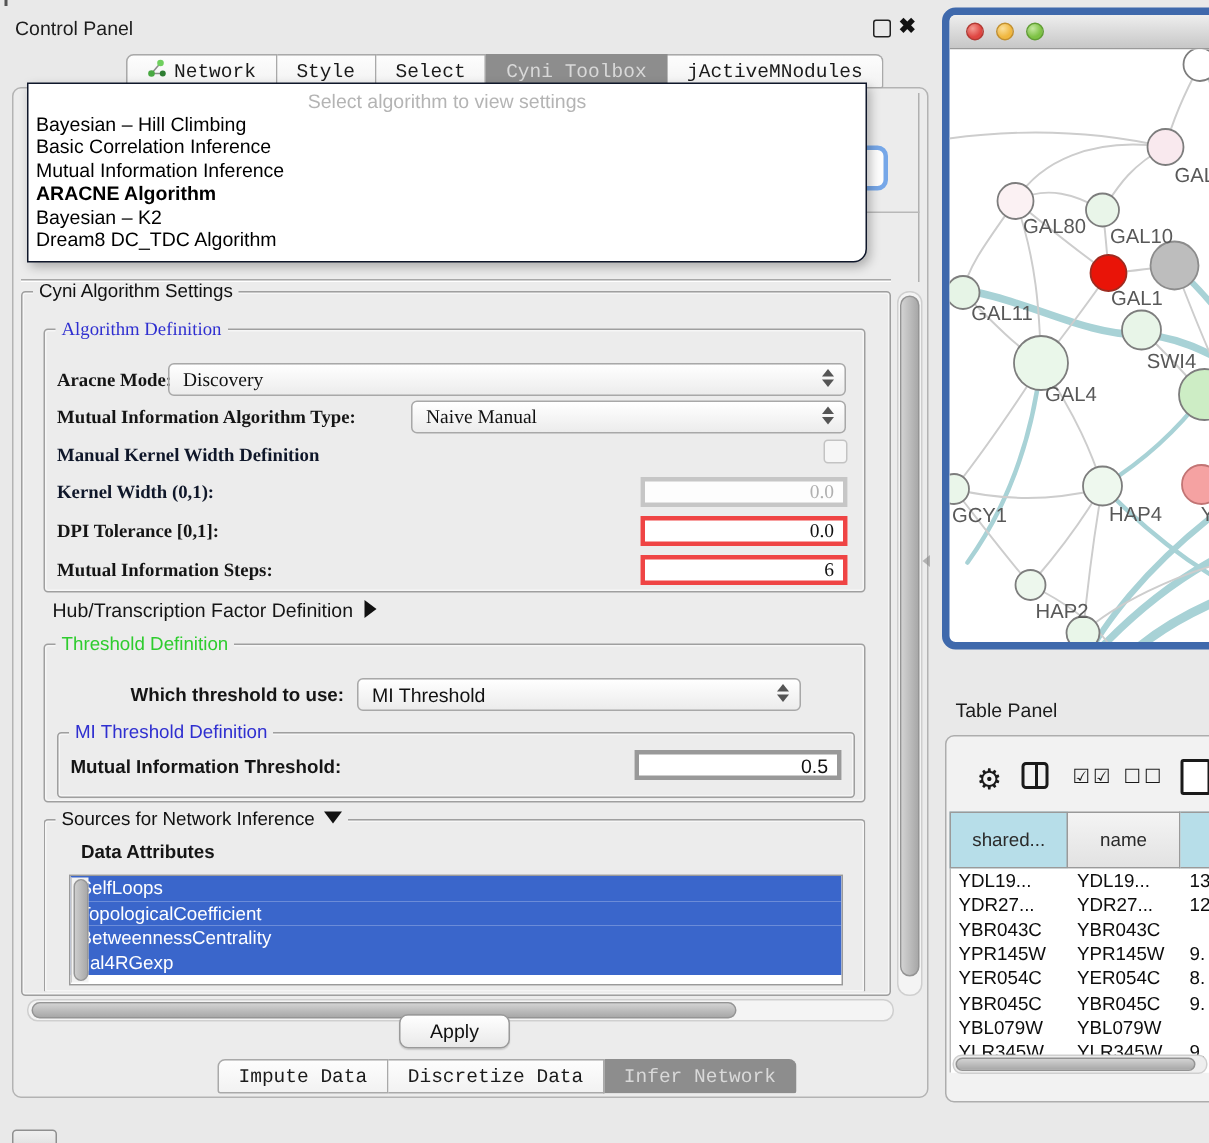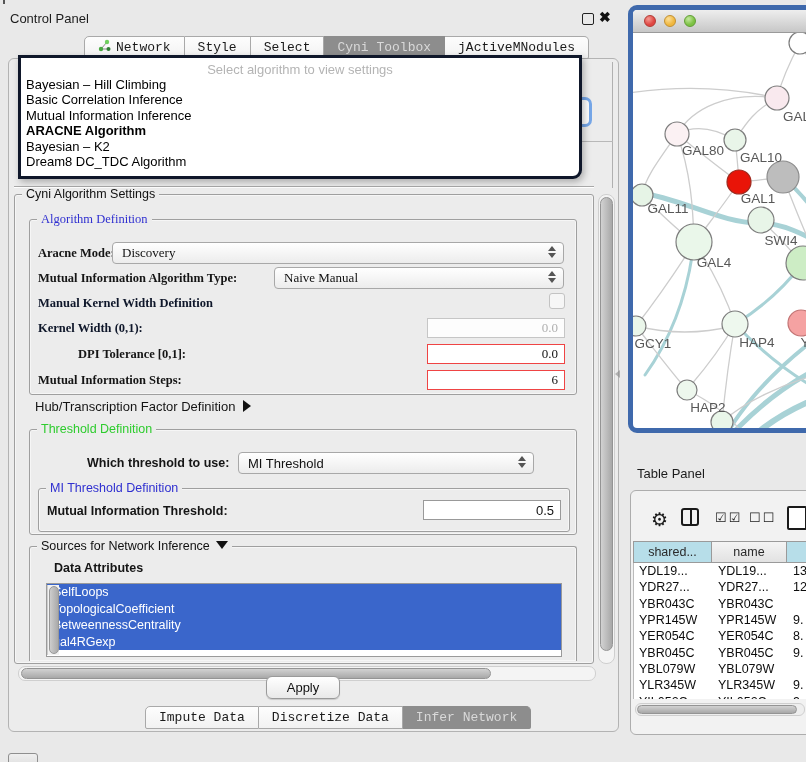--- a/index.html
+++ b/index.html
@@ -26,21 +26,21 @@
            border:1px solid #b3b3b3;border-radius:6px;}
 
   
   .frag-vline{left:612px;top:62px;width:1px;height:126px;background:#b0b0b0;z-index:1;}
   .frag-hline{left:576px;top:141px;width:37px;height:1px;background:#b8b8b8;z-index:1;}
   .frag-combo{left:566px;top:97px;width:20px;height:24px;border:3px solid #76a7e8;border-radius:7px;
               background:#fdfdfd;z-index:1;}
   .frag-etch{left:14px;top:186px;width:580px;height:1px;background:#a8a8a8;box-shadow:0 1px 0 #fff;z-index:1;}
 
   
-  .popup{left:18px;top:55px;width:558px;height:118px;background:#fff;border:3px solid #0f172a;
+  .popup{left:18px;top:55px;width:558px;height:118px;background:#fff;border:1px solid #0f172a;
          border-radius:0 0 9px 0;box-shadow:2px 3px 7px rgba(0,0,0,.28);z-index:50;overflow:hidden;}
   .popup-prompt{margin-top:4px;text-align:center;font-size:13px;color:#b4b4b4;}
   .algo-item{font-size:13px;line-height:15.4px;padding-left:5px;color:#000;}
   .algo-item.bold{font-weight:bold;}
 
   
   .gb{position:absolute;border:1px solid #9f9f9f;border-radius:3px;box-shadow:inset 0 0 0 1px rgba(255,255,255,.55);}
   .gb-title{position:absolute;top:-8px;left:7px;background:#ececec;padding:0 4px;font-size:12.5px;white-space:nowrap;}
   .t-black{color:#111;} .t-blue{color:#2f2fd0;} .t-green{color:#2ecc2e;}
 
@@ -48,21 +48,21 @@
   .lbl.dis{color:#0f172a;}
   .plain{font-weight:normal;}
 
   .combo{position:absolute;height:22px;border:1px solid #a8a8a8;border-radius:4px;
          background:linear-gradient(#ffffff,#ececec);display:flex;align-items:center;
          font-size:13px;padding-left:9px;box-sizing:border-box;}
   .stepper{position:absolute;right:6px;top:3px;width:10px;display:flex;flex-direction:column;align-items:center;gap:2px;}
   .tri-up{width:0;height:0;border-left:4px solid transparent;border-right:4px solid transparent;border-bottom:5px solid #555;}
   .tri-dn{width:0;height:0;border-left:4px solid transparent;border-right:4px solid transparent;border-top:5px solid #555;}
 
-  .field{position:absolute;height:20px;background:#fff;border:1px solid #ef4444;font-size:13px;
+  .field{position:absolute;height:20px;background:#fff;border:3px solid #ef4444;font-size:13px;
          display:flex;align-items:center;justify-content:flex-end;padding:0 6px;box-sizing:border-box;}
   .field.gray{border-color:#999;}
   .field.dis{border-color:#c6c6c6;color:#b0b0b0;background:#fdfdfd;}
 
   .checkbox{position:absolute;width:14px;height:14px;border:1px solid #c3c3c3;border-radius:3px;background:#f6f6f6;}
 
   .disc-right{display:inline-block;width:0;height:0;border-top:6px solid transparent;border-bottom:6px solid transparent;
               border-left:8px solid #111;vertical-align:-1px;margin-left:8px;}
   .disc-down{display:inline-block;width:0;height:0;border-left:6px solid transparent;border-right:6px solid transparent;
              border-top:8px solid #111;vertical-align:1px;margin-left:6px;}
@@ -98,21 +98,21 @@
   
   .tp-title{left:637px;top:466px;font-size:13px;color:#1c1c1c;}
   .tp-body{left:630px;top:490px;width:176px;height:243px;background:#f2f2f2;border:1px solid #adadad;
            border-radius:6px 0 0 6px;overflow:hidden;}
   .ticon{position:absolute;color:#1a1a1a;}
   .icon-columns{width:18px;height:18px;border:2px solid #1a1a1a;border-radius:3px;box-sizing:border-box;}
   .icon-columns::after{content:"";position:absolute;left:7px;top:0;width:2px;height:14px;background:#1a1a1a;}
   .icon-page{width:16px;height:20px;border:2px solid #1a1a1a;border-radius:2px;background:#fff;}
   .nt{position:absolute;left:2px;top:50px;width:220px;}
   .nt-row{display:flex;}
-  .nt-hcell{height:22px;box-sizing:border-box;border:1px solid #9a9a9a;border-left:none;
+  .nt-hcell{height:38px;box-sizing:border-box;border:1px solid #9a9a9a;border-left:none;
             display:flex;align-items:center;justify-content:center;font-size:12.5px;color:#2a2a2a;
             background:linear-gradient(#f4f4f4,#e2e2e2);}
   .nt-hcell:first-child{border-left:1px solid #9a9a9a;}
   .nt-hcell.hl{background:#b7dee9;}
   .nt-cell{height:16.3px;box-sizing:border-box;font-size:12.5px;display:flex;align-items:center;
            padding-left:5px;color:#0d0d0d;background:#fff;white-space:nowrap;overflow:hidden;}
   .nt-bodywrap{height:136px;overflow:hidden;background:#fff;border-left:1px solid #bbb;}
   .tp-hscroll{position:absolute;left:4px;top:212px;width:168px;height:11px;background:#eee;
               border:1px solid #cfcfcf;border-radius:6px;}
   .tp-hthumb{position:absolute;left:1px;top:1px;width:158px;height:7px;border-radius:5px;
@@ -200,21 +200,21 @@
             <span class="tri-dn"></span>
           </span>
       </div>
 
       <span class="lbl dis" style="left:8px;top:76px;">Manual Kernel Width Definition</span>
       <div class="checkbox" style="left:519px;top:73px;"></div>
 
       <span class="lbl dis" style="left:8px;top:101px;">Kernel Width (0,1):</span>
       <div class="field dis" style="left:397px;top:98px;width:138px;">0.0</div>
 
-      <span class="lbl" style="left:8px;top:127px;margin-left:40px;">DPI Tolerance [0,1]:</span>
+      <span class="lbl" style="left:8px;top:127px;">DPI Tolerance [0,1]:</span>
       <div class="field" style="left:397px;top:124px;width:138px;">0.0</div>
 
       <span class="lbl" style="left:8px;top:153px;">Mutual Information Steps:</span>
       <div class="field" style="left:397px;top:150px;width:138px;">6</div>
     </div>
 
     <span class="lbl plain" style="left:20px;top:204px;font-size:13px;">
       <span>Hub/Transcription Factor Definition</span><span class="disc-right"></span>
     </span>
 

